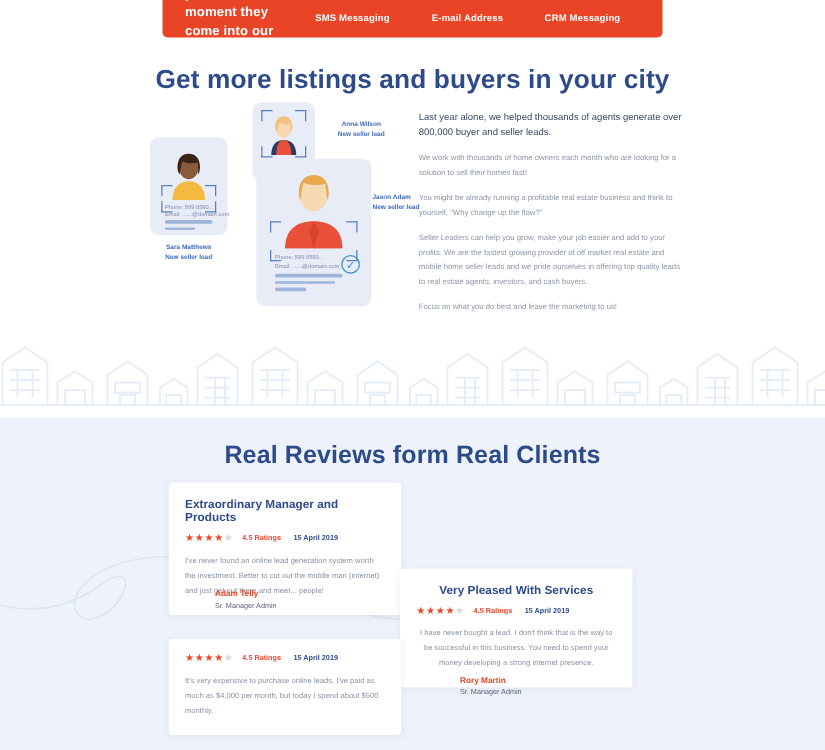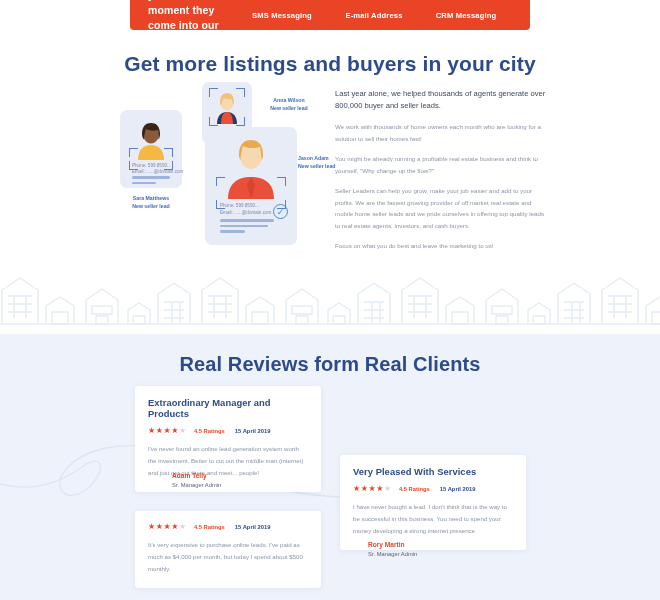--- a/index.html
+++ b/index.html
@@ -261,21 +261,21 @@
       <span class="rate">4.5 Ratings</span>
       <span class="rdate">15 April 2019</span>
     </div>
     <div class="rbody">I've never found an online lead generation system worth the investment. Better to cut out the middle man (internet) and just get out there and meet... people!</div>
   </div>
   <div class="rauthor" style="left:172px; top:472px;">
     <div class="nm">Adam Telly</div>
     <div class="rl">Sr. Manager Admin</div>
   </div>
 
-  <div class="rcard" style="left:340px; top:455px; width:186px;">
+  <div class="rcard" style="left:320px; top:455px; width:186px;text-align:center;">
     <h4>Very Pleased With Services</h4>
     <div class="rrow">
       <span class="stars">★★★★<span class="off">★</span></span>
       <span class="rate">4.5 Ratings</span>
       <span class="rdate">15 April 2019</span>
     </div>
     <div class="rbody">I have never bought a lead. I don't think that is the way to be successful in this business.  You need to spend your money developing a strong internet presence.</div>
   </div>
   <div class="rauthor" style="left:368px; top:541px;">
     <div class="nm">Rory Martin</div>

